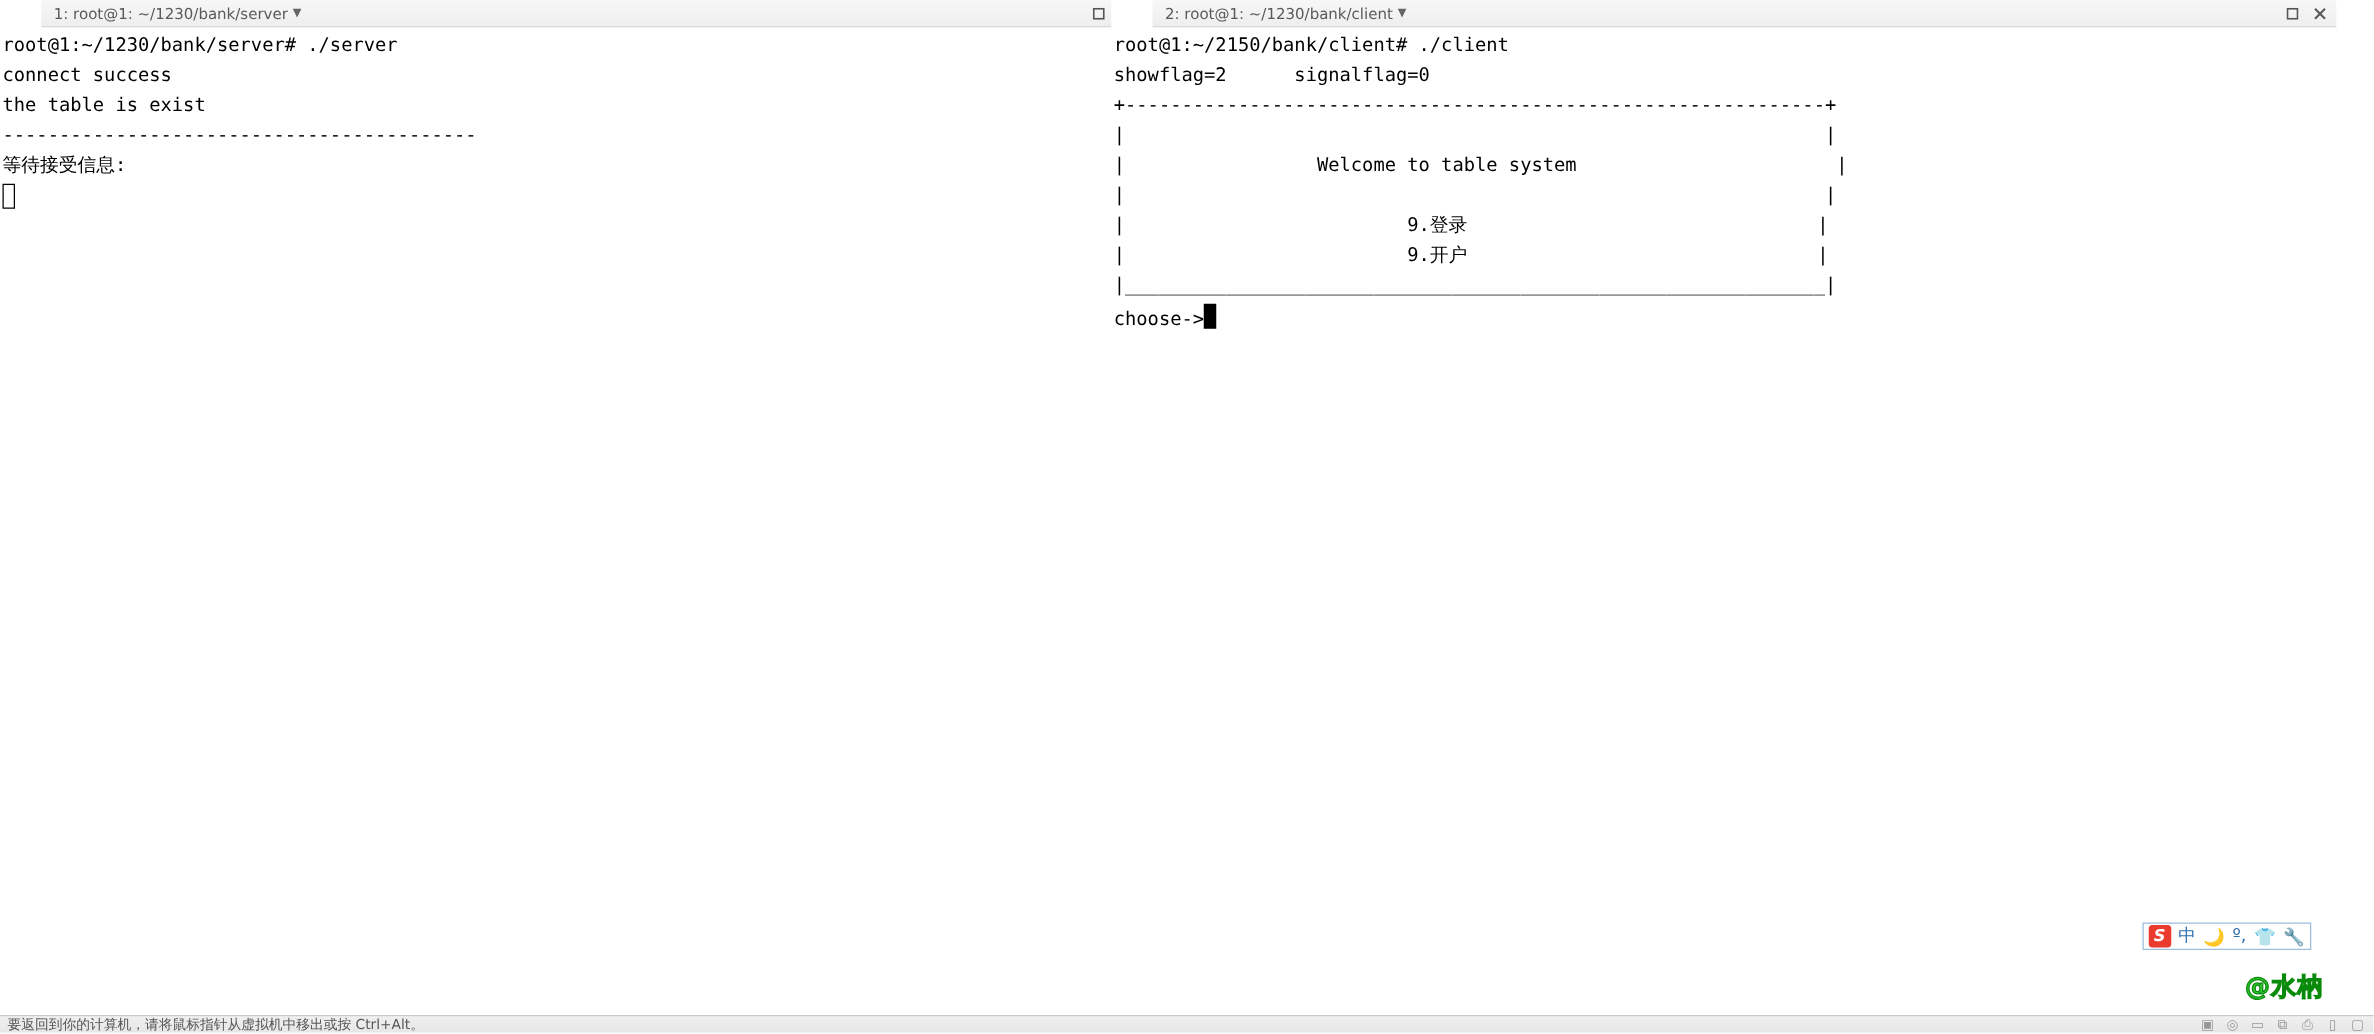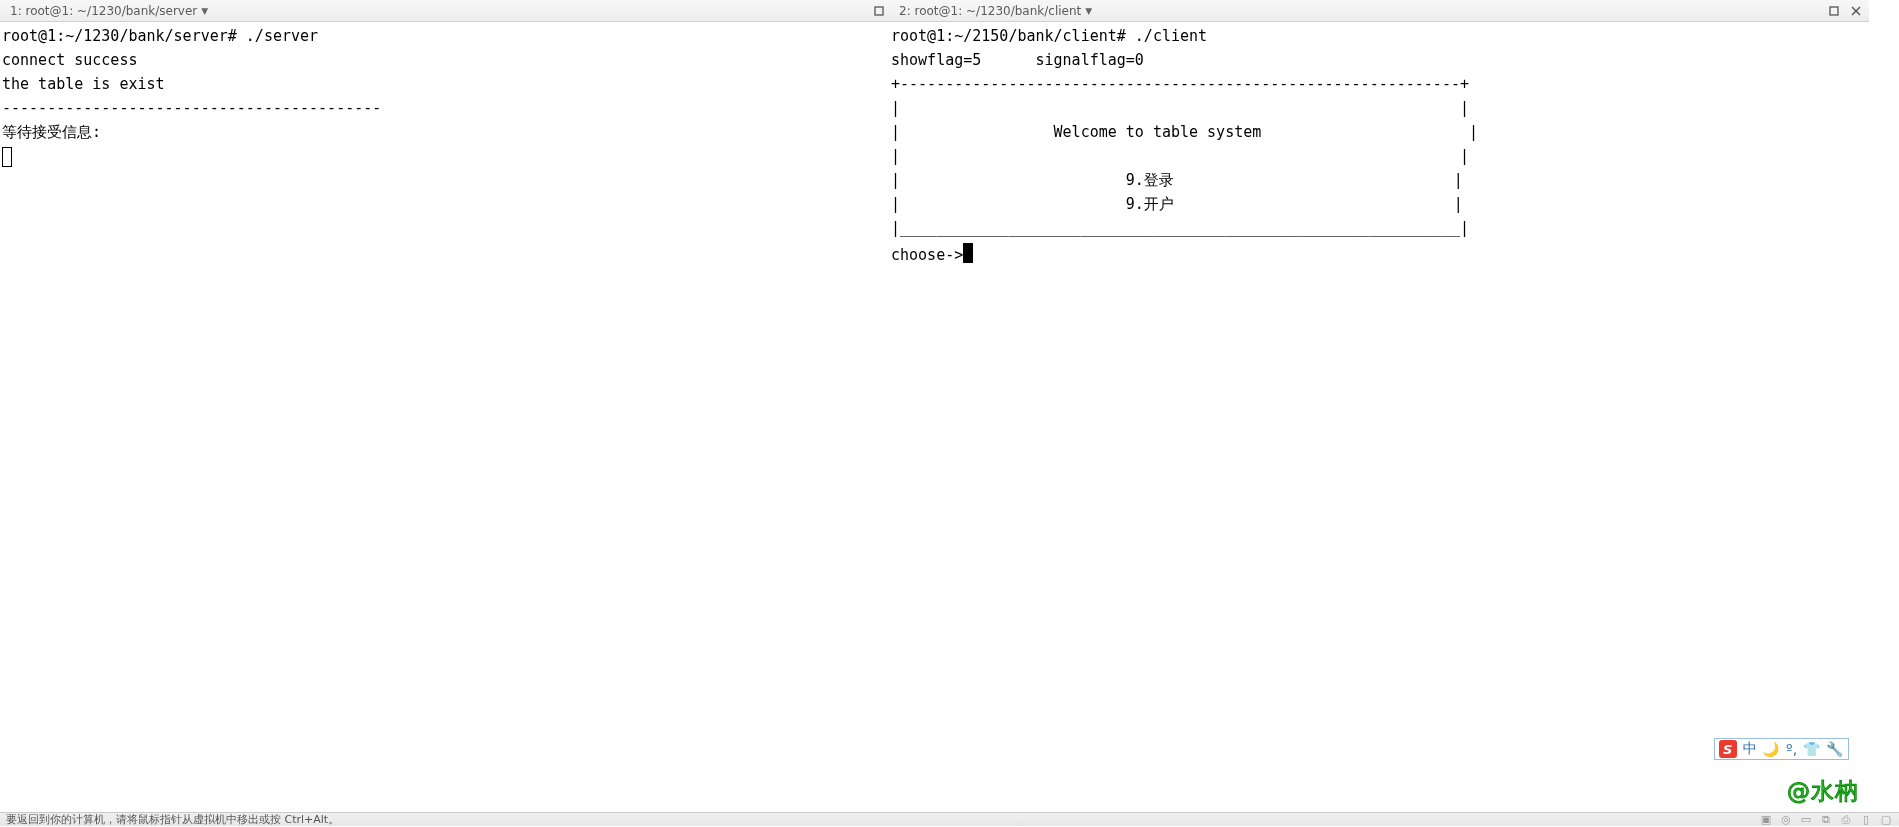--- a/index.html
+++ b/index.html
@@ -13,20 +13,21 @@
   .divider-v .sc1 { top:760px; height:40px; }
 
   .titlebar {
     height: 22px; line-height: 22px;
     background: linear-gradient(#f7f7f7,#eeeeee);
     border-bottom:1px solid #d0d0d0;
     font-family: "DejaVu Sans","Noto Sans",sans-serif;
     font-size: 12px; color:#5a5a5a;
     display:flex; align-items:center; padding:0 4px 0 10px;
     user-select:none;
+    margin-left:33px;
   }
   .titlebar .title-text { flex:0 0 auto; }
   .titlebar .drop { margin-left:4px; font-size:9px; color:#666; }
   .titlebar .spacer { flex:1 1 auto; }
   .titlebar .winbtn {
     width:18px; height:16px; margin-left:4px;
     display:inline-flex; align-items:center; justify-content:center;
     color:#555; font-size:12px; cursor:pointer;
   }
 
@@ -73,21 +74,21 @@
   .ime-strip .s-badge {
     width:18px; height:18px; background:#eb3b2f; color:#fff;
     display:inline-flex; align-items:center; justify-content:center;
     font-weight:700; font-size:13px; border-radius:3px;
     font-style:italic;
   }
   .ime-strip .glyph { color:#2f6fb0; font-size:14px; }
   .watermark {
     position:absolute; right:40px; top:776px;
     font-family:"DejaVu Sans","Noto Sans",sans-serif;
-    font-size:23px; font-weight:400; letter-spacing:1px;
+    font-size:20px; font-weight:700; letter-spacing:1px;
     color:#34c934;
     -webkit-text-stroke: 1px #0a8a0a;
   }
 </style>
 </head>
 <body>
 
 <div class="desktop">
 
   <div class="pane pane-left">
@@ -130,21 +131,21 @@
           </svg>
       </span>
       <span class="winbtn">
         <svg width="10" height="10">
             <line x1="1" y1="1" x2="9" y2="9" stroke="#555" stroke-width="1.5"></line>
             <line x1="9" y1="1" x2="1" y2="9" stroke="#555" stroke-width="1.5"></line>
           </svg>
       </span>
     </div>
     <div class="term"><span>root@1:~/2150/bank/client# ./client</span>
-<span>showflag=5      signalflag=0</span>
+<span>showflag=2      signalflag=0</span>
 <span>+--------------------------------------------------------------+</span>
 <span>|                                                              |</span>
 <span>|                 Welcome to table system                       |</span>
 <span>|                                                              |</span>
 <span>|                         9.登录                               |</span>
 <span>|                         9.开户                               |</span>
 <span>|______________________________________________________________|</span>
 <span>choose-&gt;</span><span class="block-cursor"></span></div>
   </div>
 

